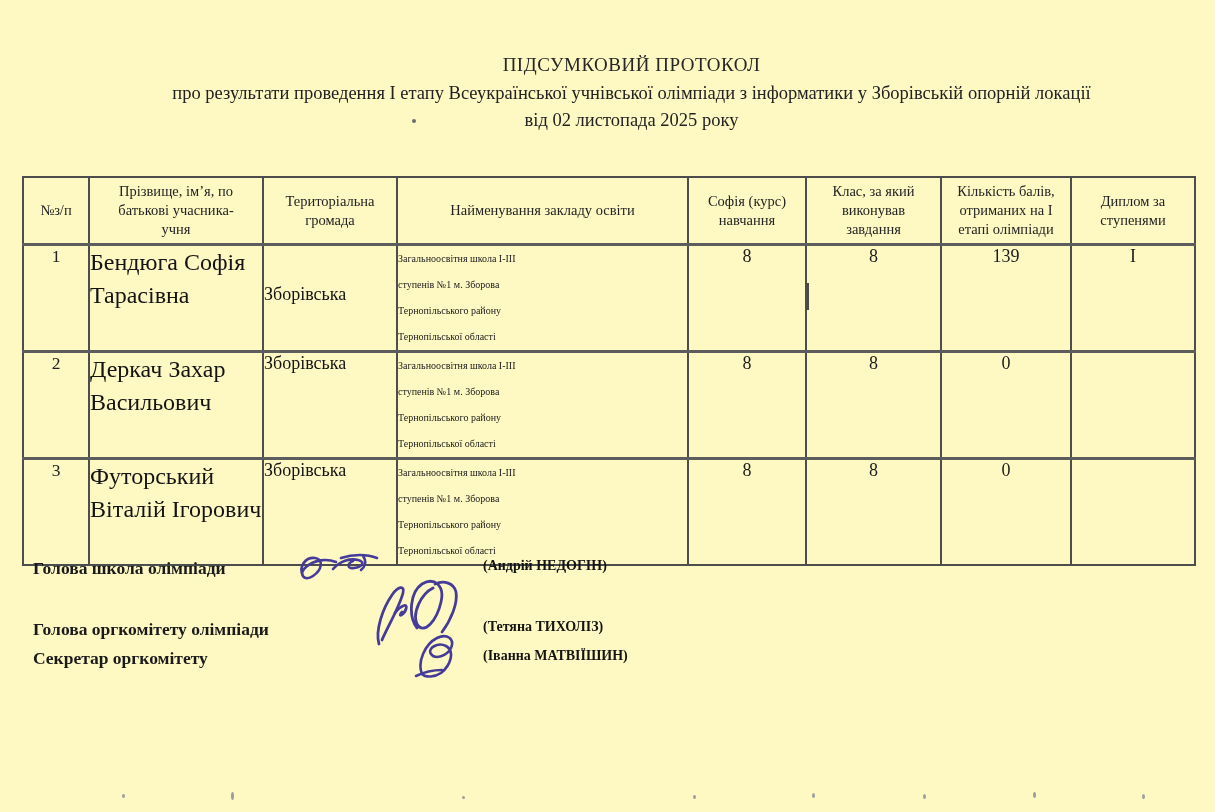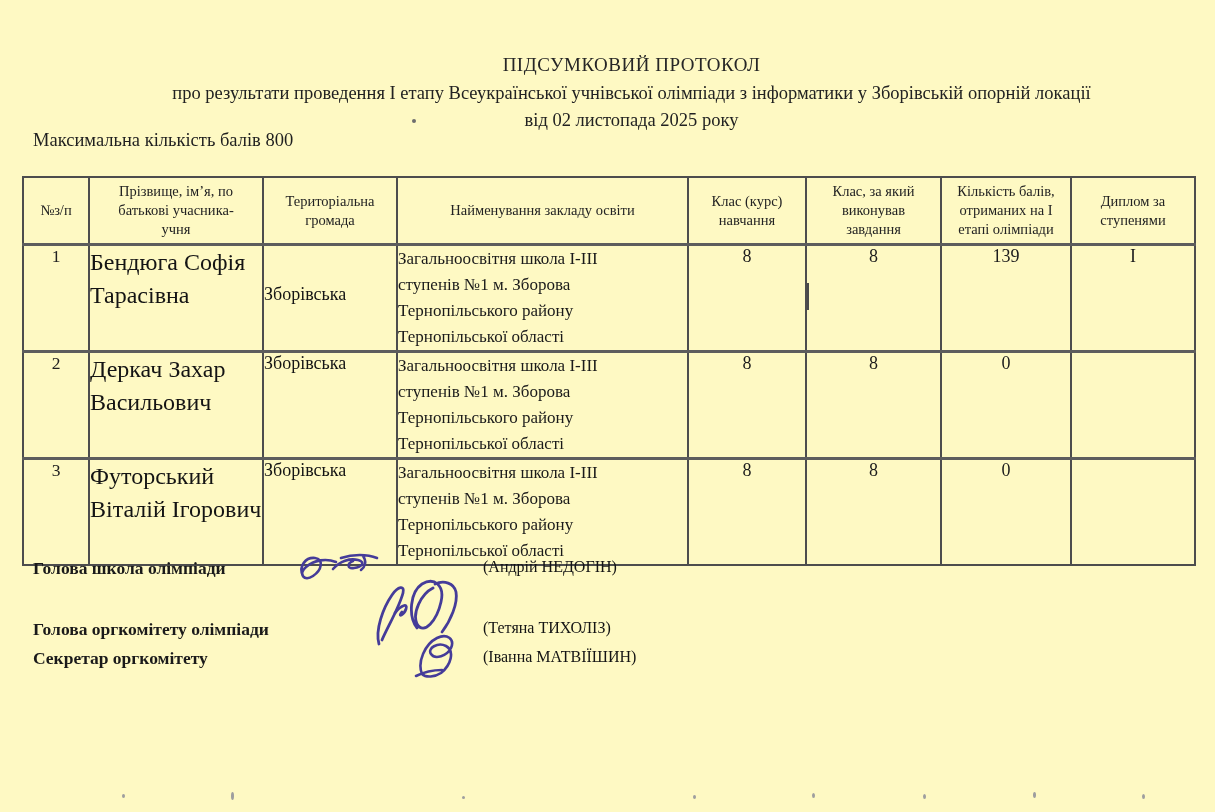--- a/index.html
+++ b/index.html
@@ -45,46 +45,45 @@
   }
   th.h-num{font-size:16px;}
   th.h-school{font-size:15.5px;}
   .row-h{height:104px;}
   .hdr-h{height:62px;}
   td.c-num{text-align:center;font-size:17.5px;padding-top:6px;color:#212121;}
   td.c-name{font-size:24px;line-height:33px;padding:24px 4px 0 14px;color:#141414;}
   td.c-hrom{font-size:18px;padding:6px 4px 0 12px;color:#141414;}
   td.c-hrom.mid{padding-top:38px;}
   td.c-school{
-    font-size:17px;line-height:26px;
+    font-size:10px;line-height:26px;
     padding:7px 6px 0 10px;
     white-space:pre-line;color:#1a1a1a;
   }
   td.c-val{text-align:center;font-size:18px;padding-top:8px;color:#1c1c1c;}
   
   .sign-block{position:absolute;left:33px;top:552px;width:1150px;}
   .sign-row{position:absolute;left:0;height:26px;white-space:nowrap;}
   .sign-row .role{font-weight:bold;font-size:17.5px;color:#1a1a1a;}
-  .sign-row .sname{position:absolute;left:450px;font-weight:normal;font-size:16px;color:#141414;}
+  .sign-row .sname{position:absolute;left:450px;font-weight:bold;font-size:14px;color:#141414;}
   .sig{position:absolute;pointer-events:none;}
   
   .artifact{position:absolute;background:#4a4a4a;}
   .speck{position:absolute;background:#9e9e9e;border-radius:50%;}
 </style>
 </head>
 <body>
 
 <div class="page">
 
   <div class="doc-header">
     <div class="doc-title">ПІДСУМКОВИЙ ПРОТОКОЛ</div>
     <div class="doc-subtitle">про результати проведення І етапу Всеукраїнської учнівської олімпіади з інформатики у Зборівській опорній локації</div>
     <div class="doc-dateline">від 02 листопада 2025 року</div>
   </div>
-  <div class="doc-maxpoints">Максимальна кількість балів 800</div>
 
   <table class="protocol">
     <colgroup>
       <col style="width:66px">
         <col style="width:174px">
         <col style="width:134px">
         <col style="width:291px">
       <col style="width:118px">
         <col style="width:135px">
         <col style="width:130px">
@@ -92,21 +91,21 @@
     </colgroup>
     <thead>
       <tr class="hdr-h">
         <th class="h-num">№з/п</th>
         <th>Прізвище, ім’я, по
 батькові учасника-
 учня</th>
         <th>Територіальна
 громада</th>
         <th class="h-school">Найменування закладу освіти</th>
-        <th>Клас (курс)
+        <th>Софія (курс)
 навчання</th>
         <th>Клас, за який
 виконував
 завдання</th>
         <th>Кількість балів,
 отриманих на І
 етапі олімпіади</th>
         <th>Диплом за
 ступенями</th>
       </tr>

